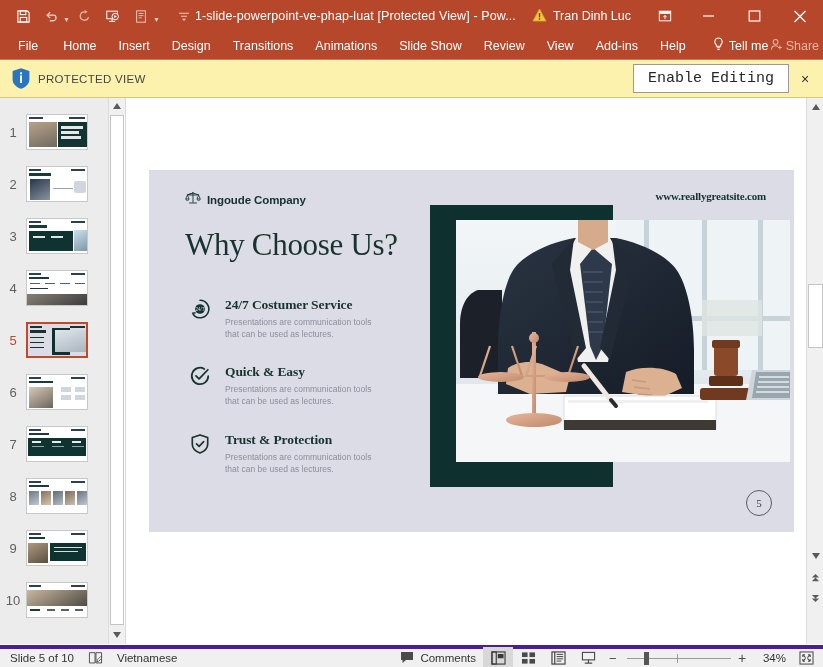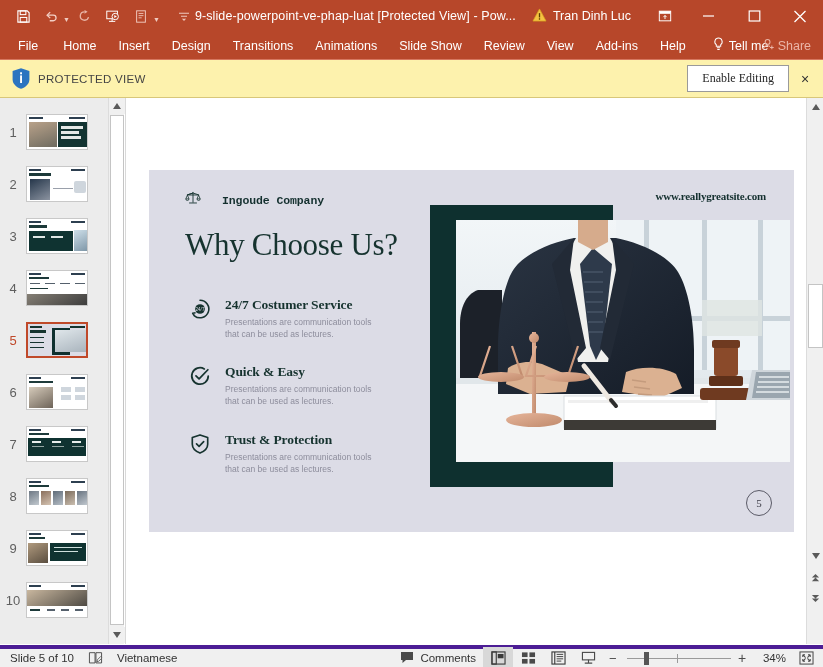--- a/index.html
+++ b/index.html
@@ -56,21 +56,21 @@
     color: #ffffff; font-size: 12.5px; padding: 0 11px;
     line-height: 28px; white-space: nowrap;
   }
   .tab.file { padding: 0 14px 0 18px; }
   .tellme {
     display: flex; align-items: center; gap: 5px;
     color: #ffffff; font-size: 12.5px; padding: 0 10px; margin-left: 6px;
   }
   .share {
     display: flex; align-items: center; gap: 3px;
-    color: #eab5a7; font-size: 12.5px; position: absolute; right: 12px; margin-left: 40px;
+    color: #eab5a7; font-size: 12.5px; position: absolute; right: 4px; margin-left: 40px;
   }
   .ribbon-underline {
     position: absolute; left: 0; top: 59px; width: 823px; height: 1px;
     background: #d6785f;
   }
 
   
   .pvbar {
     position: absolute; left: 0; top: 60px; width: 823px; height: 38px;
     background: #fdf2ad; border-bottom: 1px solid #d8c77a;
@@ -80,22 +80,22 @@
   .pv-label {
     font-size: 11.5px; color: #444444; letter-spacing: 0.3px;
     margin-left: 6px; white-space: nowrap;
   }
   .pv-msg {
     font-size: 11.5px; color: #3d3d3d; margin-left: 18px;
     line-height: 15px; max-width: 510px;
   }
   .pv-btn {
     margin-left: auto; background: #ffffff; border: 1px solid #9a9a9a;
-    font-size: 12px; color: #262626; padding: 5px 14px;
-    font-family: Liberation Serif, serif; cursor: pointer;
+    font-size: 15px; color: #262626; padding: 5px 14px;
+    font-family: Liberation Mono, monospace; cursor: pointer;
   }
   .pv-close {
     margin-left: 8px; margin-right: 2px; color: #333; font-size: 14px;
     width: 16px; text-align: center; cursor: pointer;
   }
 
   
   .thumbpane {
     position: absolute; left: 0; top: 98px; width: 108px; height: 546px;
     background: #ececec; overflow: hidden;
@@ -139,24 +139,23 @@
     width: 645px; height: 362px;
     background: #dcdce6;
     overflow: hidden;
   }
 
   .slide-logo {
     position: absolute; left: 36px; top: 20px;
     display: flex; align-items: center; gap: 6px;
   }
   .slide-logo-text {
-    font-family: Liberation Mono, monospace;
+    font-family: Liberation Sans, sans-serif;
     font-size: 11.5px; font-weight: bold; color: #14302f;
     letter-spacing: -0.1px;
-    margin-left: 15px;
   }
   .slide-url {
     position: absolute; right: 28px; top: 20px;
     font-family: "Liberation Serif", serif;
     font-size: 11px; font-weight: bold; color: #14302f;
     letter-spacing: -0.2px;
   }
   .slide-title {
     position: absolute; left: 36px; top: 57px;
     font-family: "Liberation Serif", serif;
@@ -283,21 +282,21 @@
       </div>
       <div class="qat-caret">▼</div>
       <div class="qat-sep"></div>
       <div class="qat-btn">
         <svg width="14" height="12" viewBox="0 0 14 12">
             <path d="M2 3.2h10M4 6.2h6M5.6 8.6 7 10.2 8.4 8.6" fill="none" stroke="#f0c9be" stroke-width="1.1"></path>
           </svg>
       </div>
     </div>
 
-    <div class="title-text">9-slide-powerpoint-ve-phap-luat [Protected View]  -  Pow...</div>
+    <div class="title-text">1-slide-powerpoint-ve-phap-luat [Protected View]  -  Pow...</div>
 
     <div class="title-right">
       <div class="user-box">
         <span class="warn-tri">
           <svg width="15" height="14" viewBox="0 0 16 15">
               <path d="M8 1 15 14H1z" fill="#f5c242" stroke="#d9a520" stroke-width="0.8"></path>
               <rect x="7.3" y="5.5" width="1.4" height="4.6" fill="#5a3d00"></rect>
               <rect x="7.3" y="11" width="1.4" height="1.5" fill="#5a3d00"></rect>
             </svg>
         </span>

